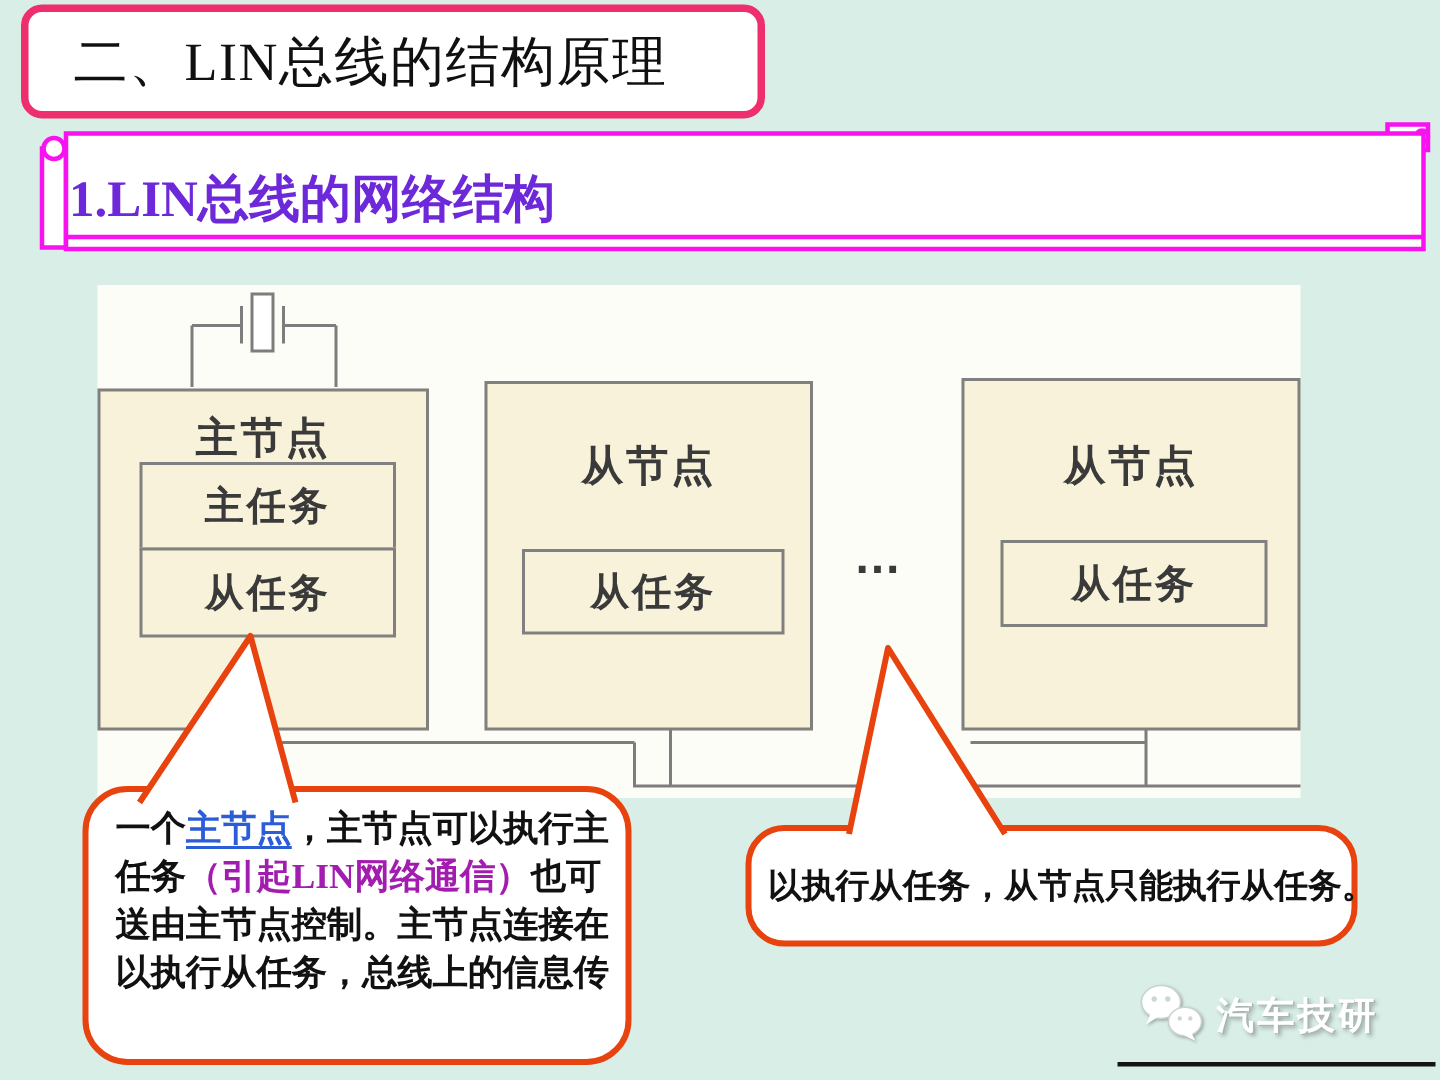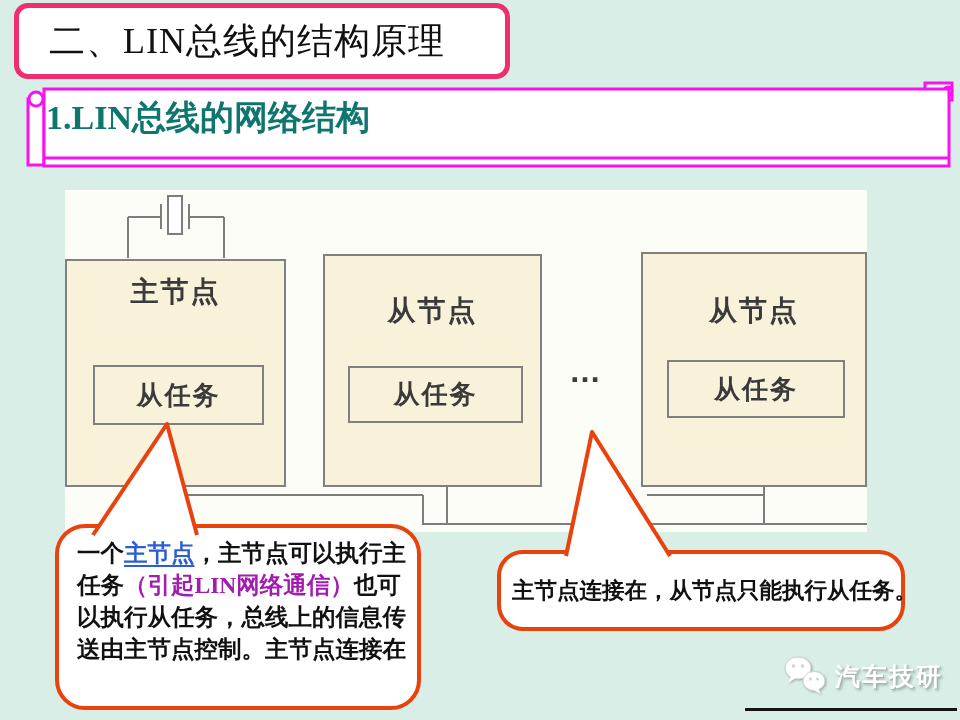--- a/index.html
+++ b/index.html
@@ -9,22 +9,22 @@
 
   
   .title-box{position:absolute;left:14px;top:3px;width:496px;height:76px;background:#fff;
              border:5px solid #ee2e6d;border-radius:14px;display:flex;align-items:center;
              padding-left:30px;}
   .title-box span{font-family:"Liberation Serif",serif;font-weight:400;font-size:36px;
                   color:#101010;letter-spacing:1px;white-space:nowrap;}
 
   
   .banner-svg{position:absolute;left:14px;top:80px;}
-  .banner-text{position:absolute;left:46px;top:95px;font-family:"Liberation Serif",serif;
-               font-weight:700;font-size:34px;color:#0f766e;white-space:nowrap;z-index:3;}
+  .banner-text{position:absolute;left:46px;top:110px;font-family:"Liberation Serif",serif;
+               font-weight:700;font-size:34px;color:#6d28d9;white-space:nowrap;z-index:3;}
 
   
   .picture{position:absolute;left:65px;top:190px;width:802px;height:342px;background:#fdfdf8;}
   .node{position:absolute;background:#f8f2da;border:2px solid #808080;}
   .node-title{text-align:center;font-weight:700;font-size:28px;color:#3a3a3a;letter-spacing:2px;}
   .task{position:absolute;background:#f8f2da;border:2px solid #808080;display:flex;
         align-items:center;justify-content:center;font-weight:700;font-size:26px;color:#3a3a3a;
         letter-spacing:2px;}
   .dots{position:absolute;left:569px;top:353px;font-weight:700;font-size:32px;color:#3a3a3a;
         letter-spacing:2px;}
@@ -39,21 +39,21 @@
                  display:flex;align-items:center;padding-left:11px;font-size:22.5px;
                  white-space:nowrap;}
   .blue{color:#a21caf;}
   .link{color:#2b5ed6;text-decoration:underline;text-underline-offset:4px;cursor:pointer;}
   .latin{font-family:"Liberation Sans",sans-serif;font-weight:700;}
 
   
   .overlay{position:absolute;left:0;top:0;pointer-events:none;z-index:5;}
 
   
-  .watermark{position:absolute;left:783px;top:655px;display:flex;align-items:center;z-index:2;}
+  .watermark{position:absolute;left:759px;top:655px;display:flex;align-items:center;z-index:2;}
   .watermark span{font-size:25px;font-weight:700;color:#fff;letter-spacing:2px;
                   text-shadow:1px 1px 0 #a9b6b0,2px 2px 3px #9aa79f;}
   .wm-icon{margin-right:6px;filter:drop-shadow(1px 1px 1px #9aa79f);}
   .bottom-line{position:absolute;left:745px;top:708px;width:212px;height:3px;background:#141414;}
 </style>
 </head>
 <body>
 
 <div class="canvas">
 
@@ -71,43 +71,44 @@
       <circle cx="22" cy="19" r="7"></circle>
     </g>
   </svg>
   <div class="banner-text">1.LIN总线的网络结构</div>
 
   <div class="picture"></div>
 
   <div class="node" style="left:65px;top:259px;width:221px;height:228px;">
     <div class="node-title" style="margin-top:12px;">主节点</div>
   </div>
+  <div class="task" style="left:93px;top:308px;width:171px;height:59px;">主任务</div>
   <div class="task" style="left:93px;top:365px;width:171px;height:60px;">从任务</div>
 
   <div class="node" style="left:323px;top:254px;width:219px;height:233px;">
     <div class="node-title" style="margin-top:36px;">从节点</div>
   </div>
   <div class="task" style="left:348px;top:366px;width:175px;height:57px;">从任务</div>
 
   <div class="dots">…</div>
 
   <div class="node" style="left:641px;top:252px;width:226px;height:235px;">
     <div class="node-title" style="margin-top:38px;">从节点</div>
   </div>
   <div class="task" style="left:667px;top:360px;width:178px;height:58px;">从任务</div>
 
   <div class="callout callout-left">
     <div class="cl-line"><span>一个</span><span class="link">主节点</span><span>，主节点可以执行主</span></div>
     <div class="cl-line"><span>任务</span><span class="blue">（引起LIN网络通信）</span><span>也可</span></div>
+    <div class="cl-line">送由主节点控制。主节点连接在</div>
     <div class="cl-line">以执行从任务，总线上的信息传</div>
-    <div class="cl-line">送由主节点控制。主节点连接在</div>
   </div>
 
   <div class="callout callout-right">
-    <span>主节点连接在，从节点只能执行从任务。</span>
+    <span>以执行从任务，从节点只能执行从任务。</span>
   </div>
 
   <svg class="overlay" width="960" height="720" viewBox="0 0 960 720">
     <g stroke="#7d7d7d" stroke-width="2" fill="none">
       <path d="M128,217 H161 M189,217 H224 M128,217 V258 M224,217 V258"></path>
       <path d="M161,204 V229 M189,204 V229"></path>
       <path d="M177,487 V495 M177,495 H423 M423,495 V525 M447,486 V525 M422,524 H867 M764,486 V524 M647,495 H764"></path>
     </g>
     <rect x="168" y="196" width="14" height="38" fill="#ffffff" stroke="#7d7d7d" stroke-width="2"></rect>
     <path d="M93,535 L167,424 L197,535" fill="#ffffff" stroke="#e8420e" stroke-width="4" stroke-linejoin="round"></path>

